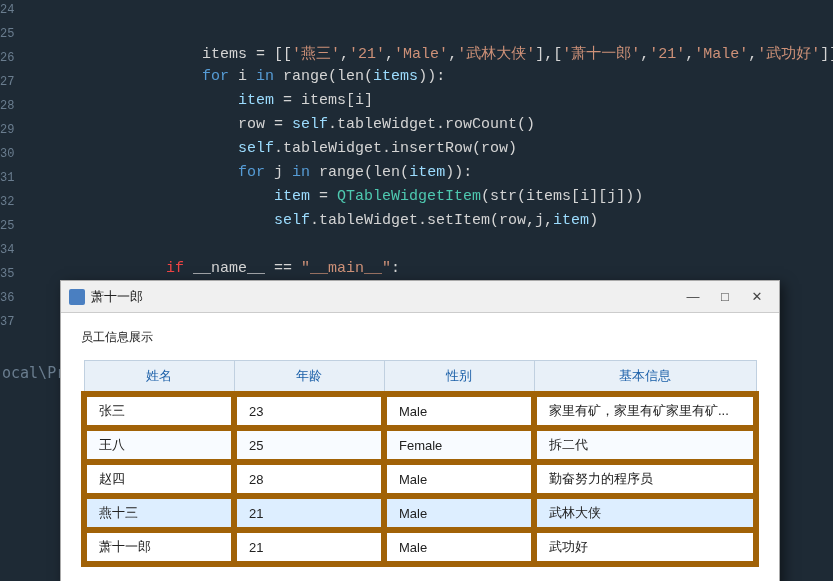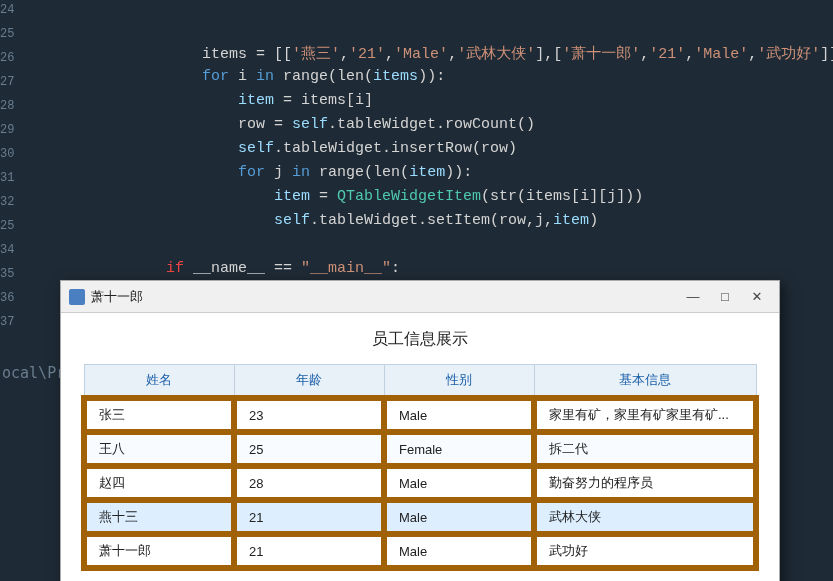--- a/index.html
+++ b/index.html
@@ -116,22 +116,22 @@
       background: transparent;
       border-radius: 2px;
     }
 
     .dialog-body {
       background: white;
       padding: 16px 20px 20px;
     }
 
     .dialog-heading {
-      text-align: center;
-      font-size: 16px;
+      text-align: left;
+      font-size: 12px;
       font-family: 'Microsoft YaHei', '微软雅黑', sans-serif;
       color: #222;
       margin-bottom: 14px;
     }
 
     
     .info-table {
       width: 100%;
       border-collapse: collapse;
       font-family: 'Microsoft YaHei', '微软雅黑', sans-serif;

